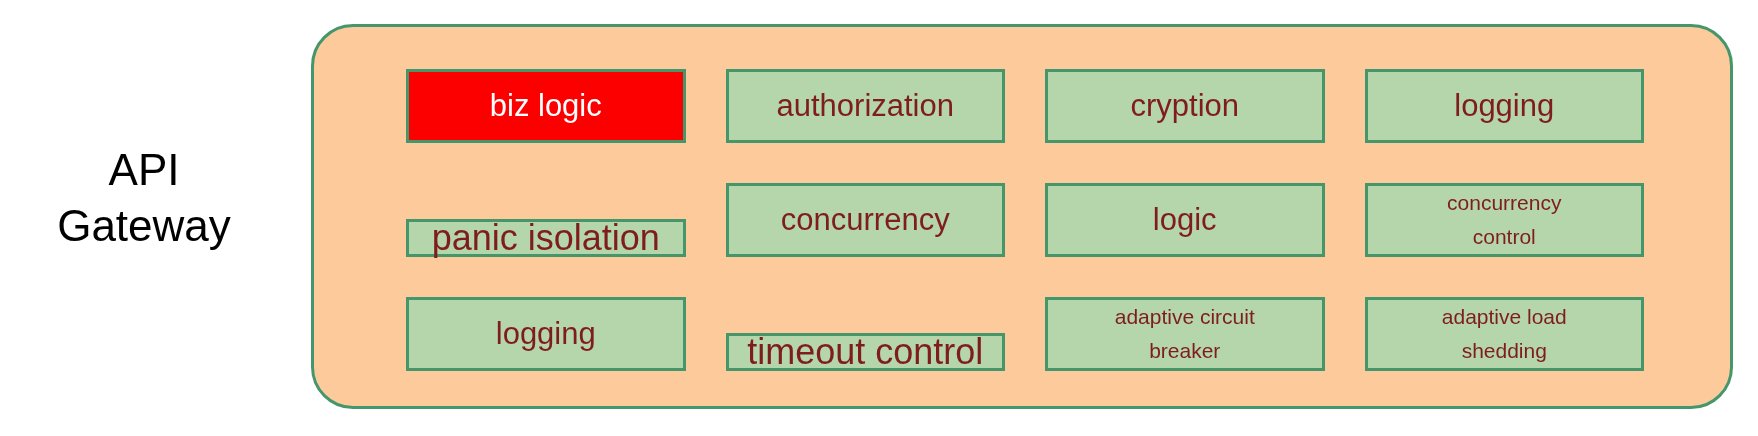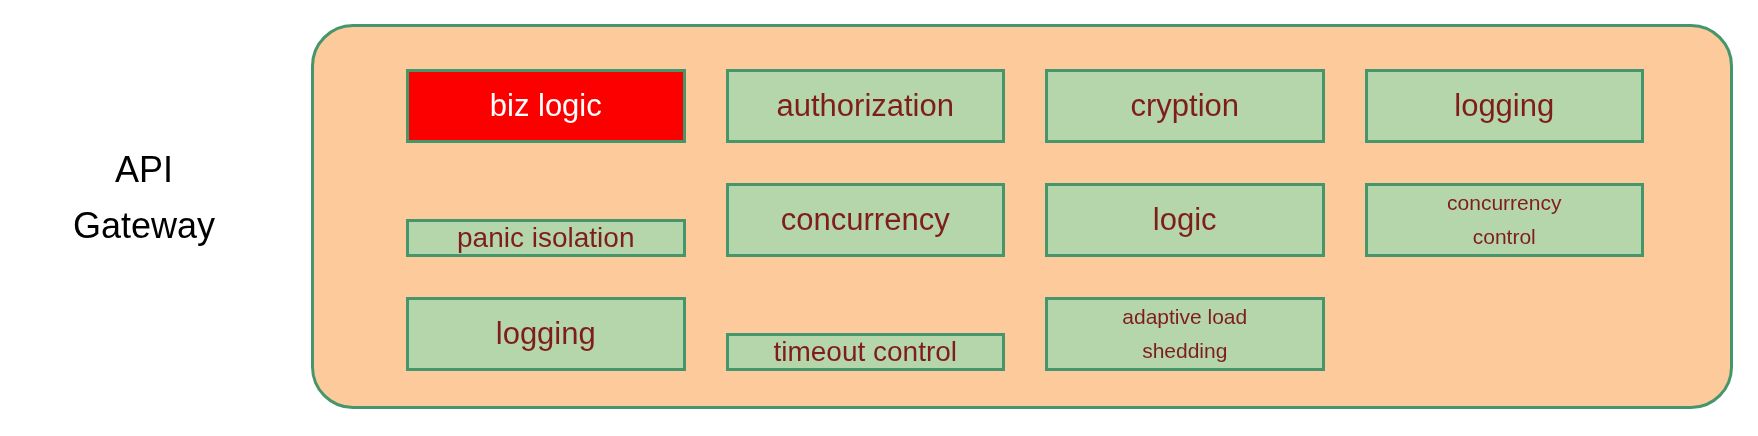--- a/index.html
+++ b/index.html
@@ -21,21 +21,21 @@
     background: #ffffff;
   }
 
   
   #gateway-label {
     position: absolute;
     left: 8px;
     top: 142px;
     width: 272px;
     text-align: center;
-    font-size: 36px;
+    font-size: 44px;
     line-height: 56px;
     color: #000000;
     font-family: "Liberation Sans", sans-serif;
     white-space: pre-line;
   }
 
   
   #gateway-container {
     position: absolute;
     left: 311px;
@@ -78,21 +78,21 @@
     white-space: pre-line;
     padding: 0 4px;
   }
 
   .feature-box.highlight {
     background: #fc0000;
     color: #ffffff;
   }
 
   .feature-box.small-text {
-    font-size: 28px;
+    font-size: 36px;
     margin-top: 36px;
   }
 
   .feature-box.two-line {
     font-size: 21px;
     line-height: 34px;
   }
 </style>
 </head>
 <body>
@@ -112,18 +112,20 @@
       <div class="feature-box">logging</div>
 
       <div class="feature-box small-text">panic isolation</div>
       <div class="feature-box">concurrency</div>
       <div class="feature-box">logic</div>
       <div class="feature-box two-line">concurrency
 control</div>
 
       <div class="feature-box">logging</div>
       <div class="feature-box small-text">timeout control</div>
+      <div class="feature-box two-line">adaptive circuit
+breaker</div>
       <div class="feature-box two-line">adaptive load
 shedding</div>
 
     </div>
   </div>
 </div>
 
 </body></html>

